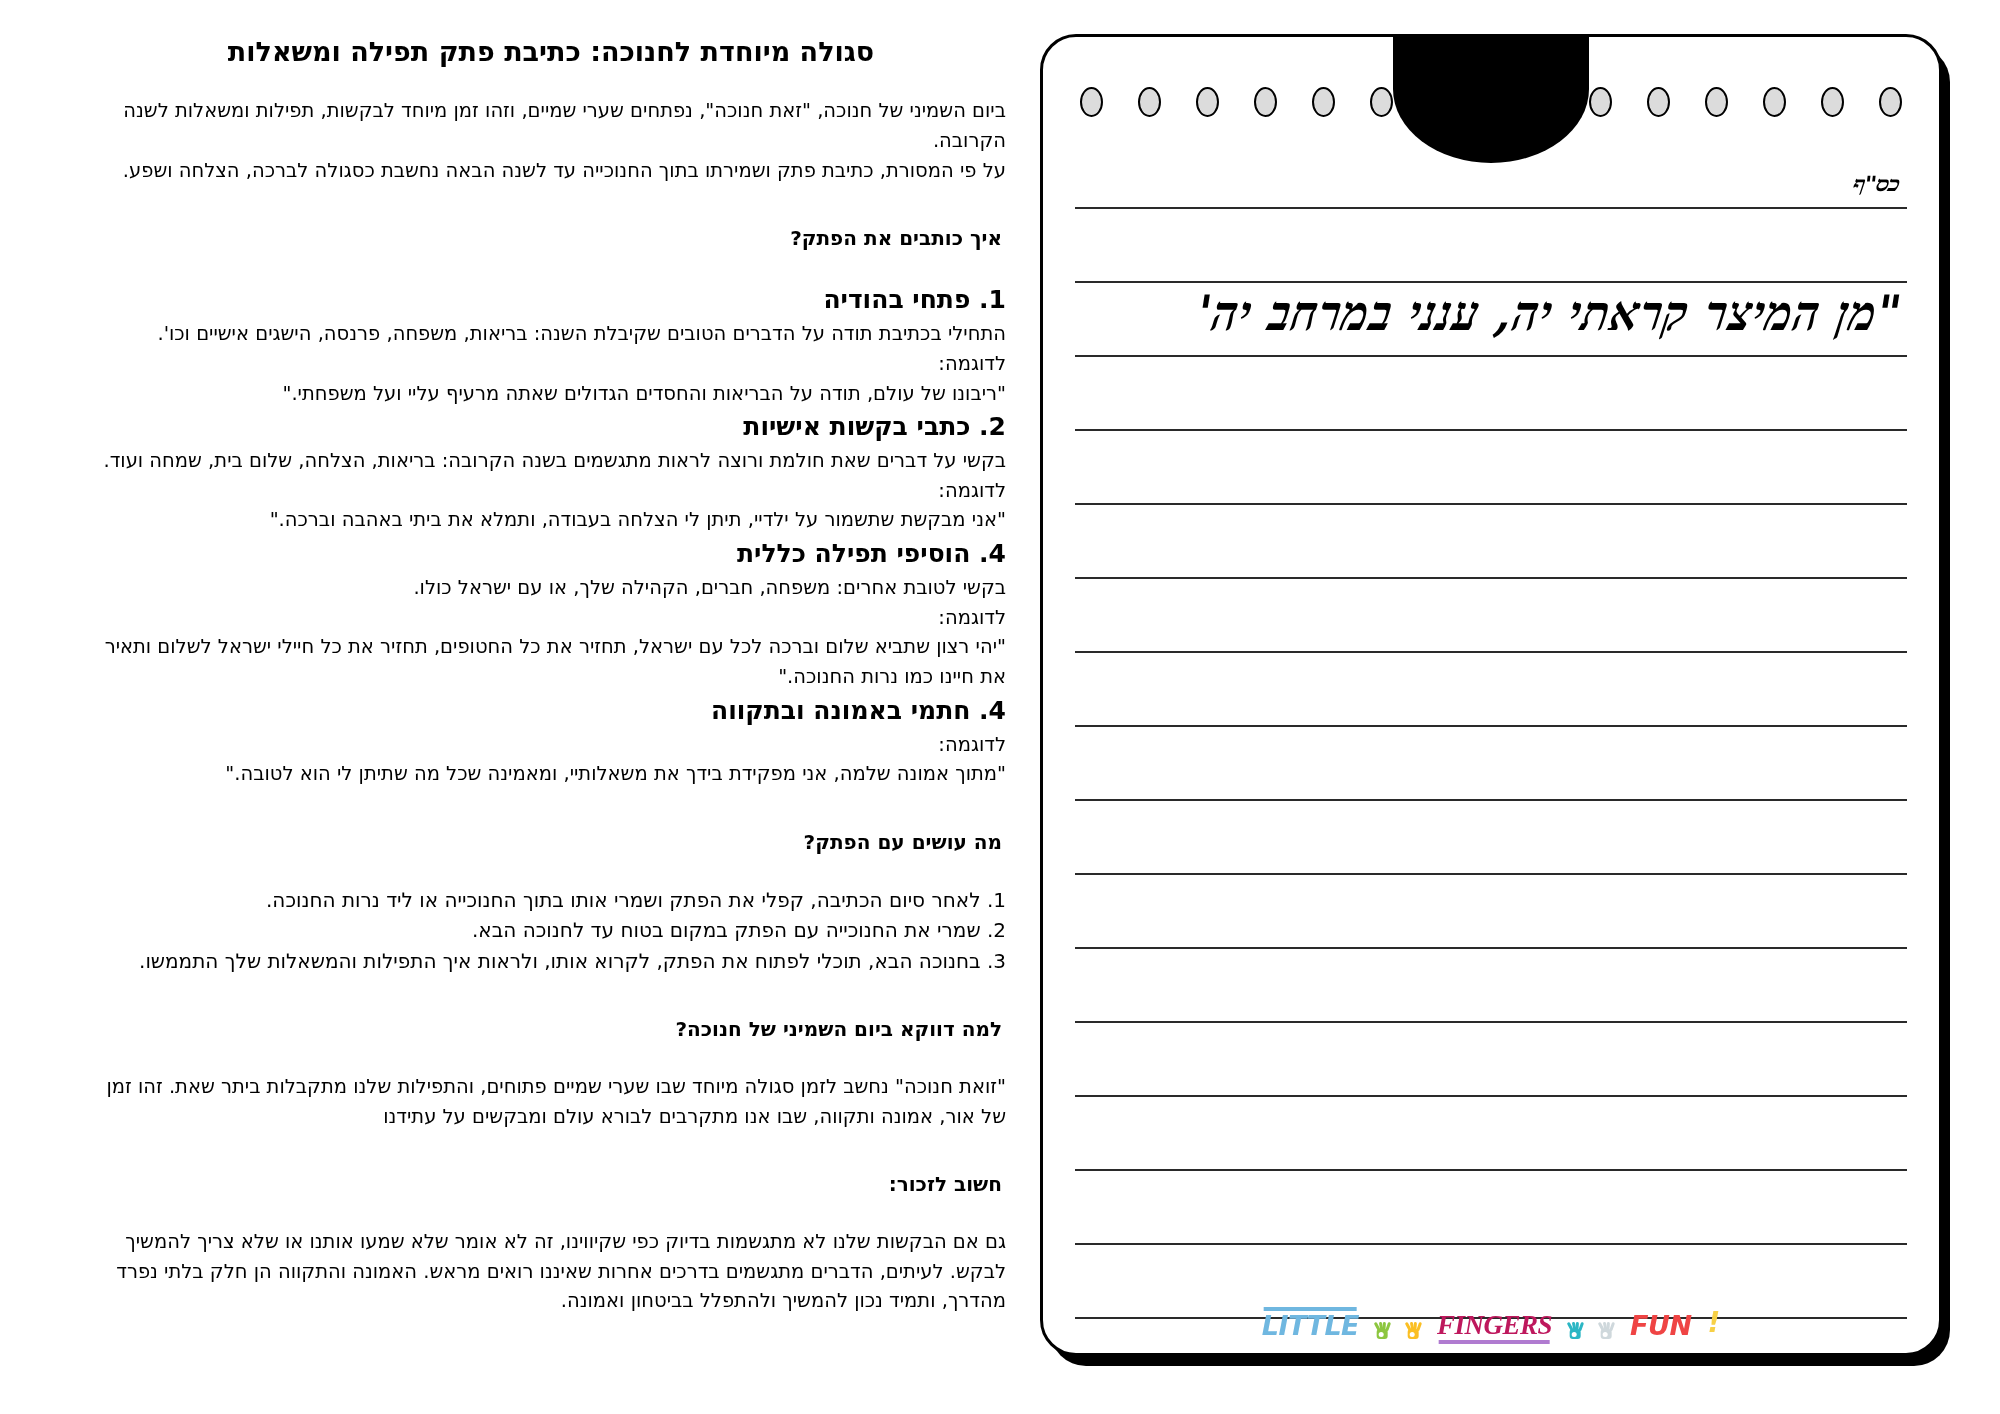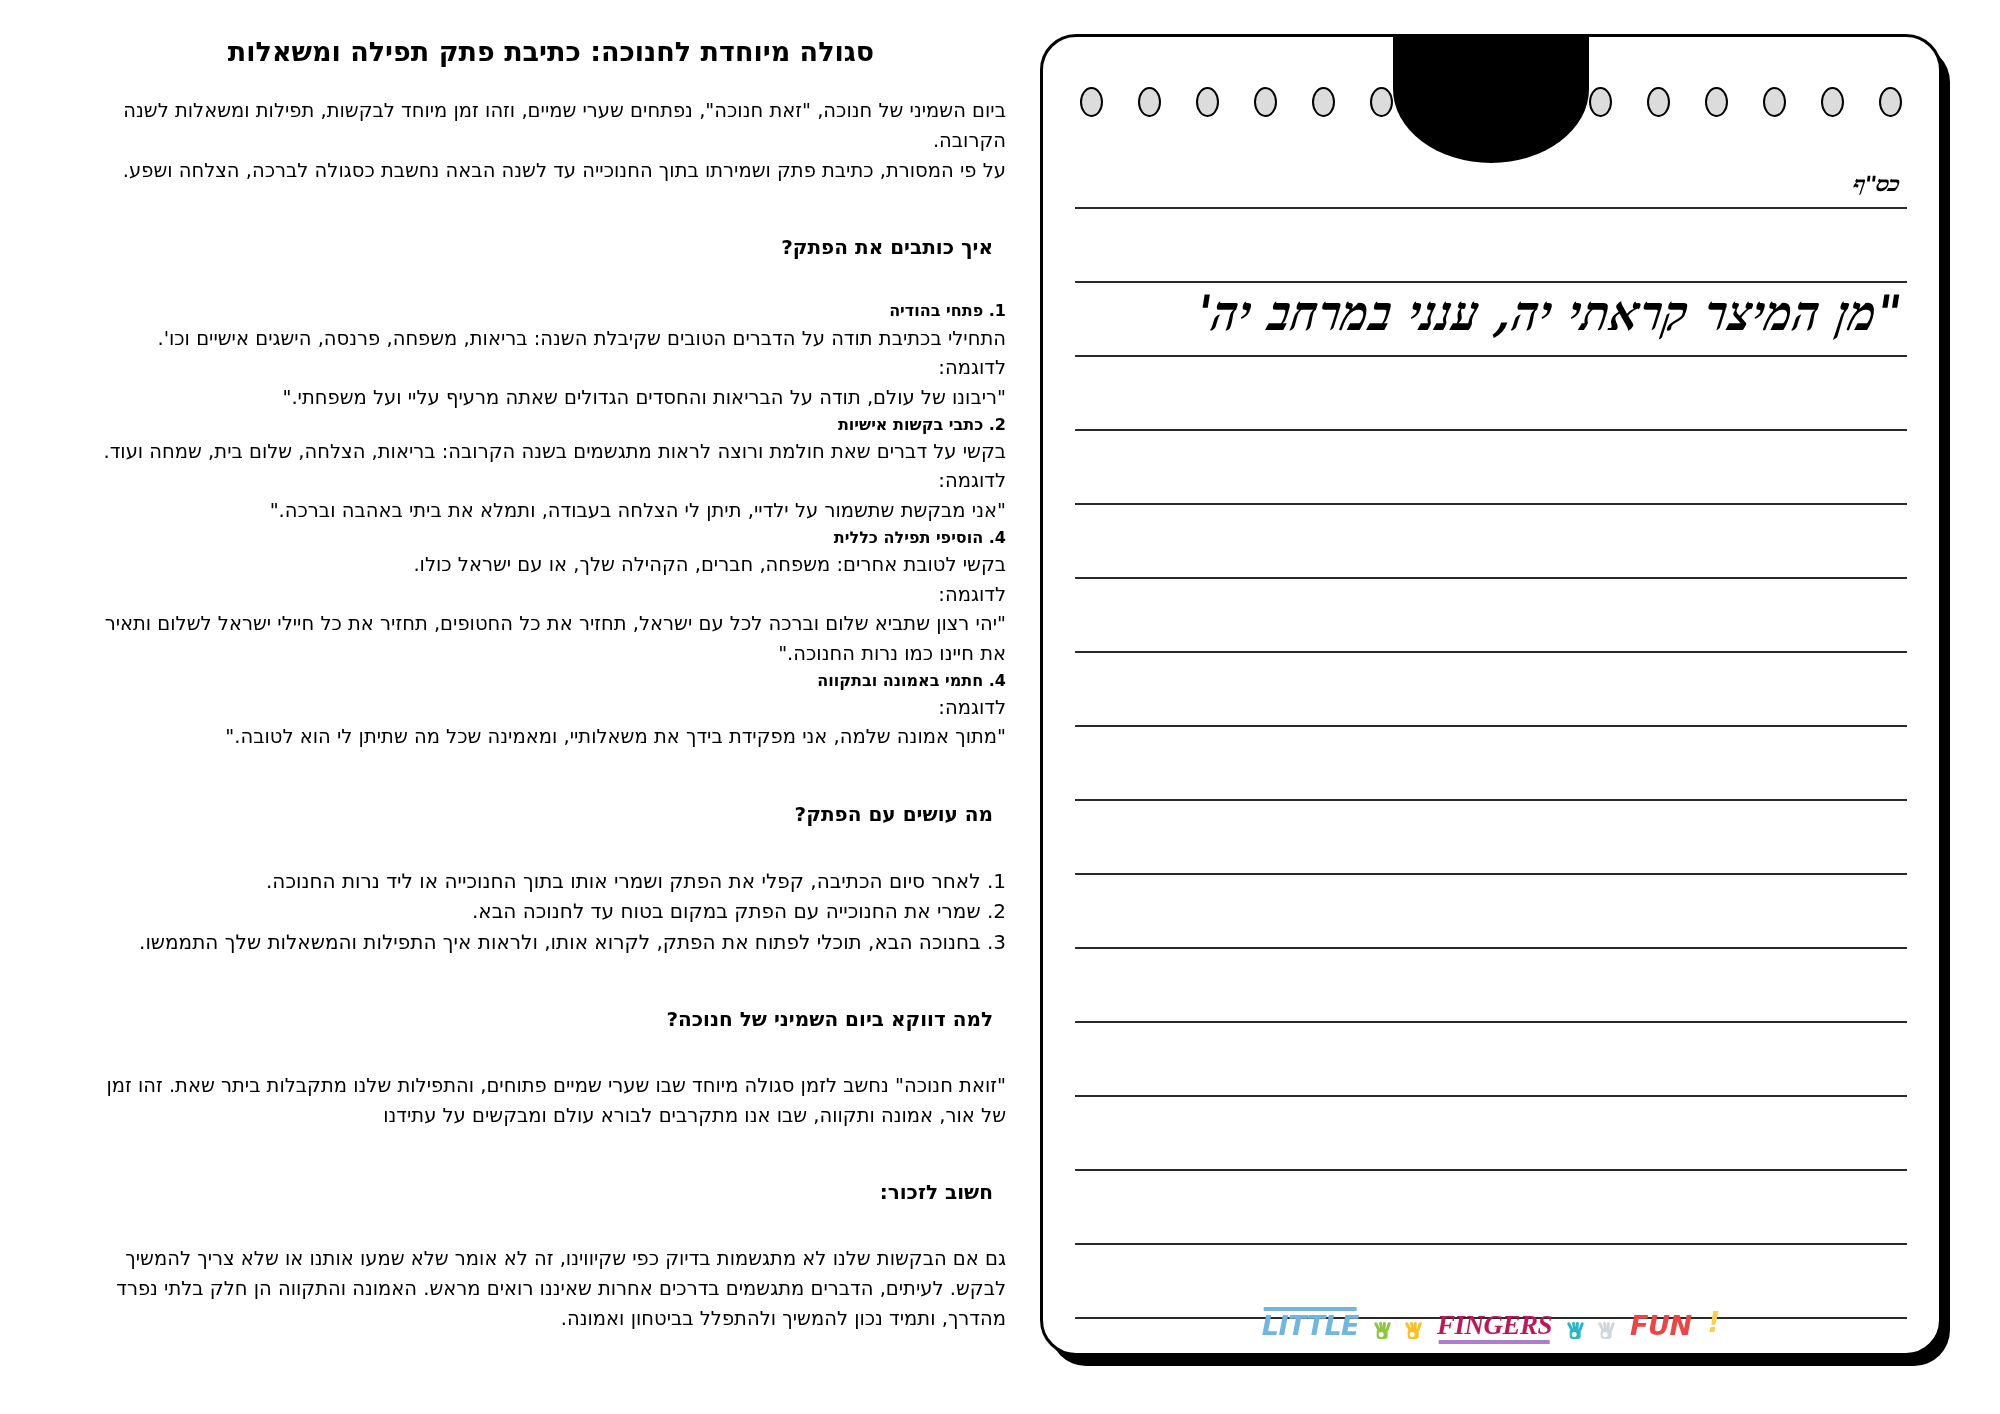--- a/index.html
+++ b/index.html
@@ -39,24 +39,24 @@
     line-height: 1.52;
     margin: 0 0 0 0;
   }
   .para + .para { margin-top: 0; }
   .gap-md { height: 24px; }
   .gap-lg { height: 34px; }
   .sec-head {
     font-size: 20px;
     font-weight: bold;
     line-height: 1.5;
-    margin: 13px;
+    margin: 4px;
   }
   .sub-head {
-    font-size: 16px;
+    font-size: 25px;
     font-weight: bold;
     line-height: 1.52;
     margin: 0;
   }
   .quote {
     font-size: 19.5px;
     line-height: 1.52;
     margin: 0;
   }
   .list-line {

